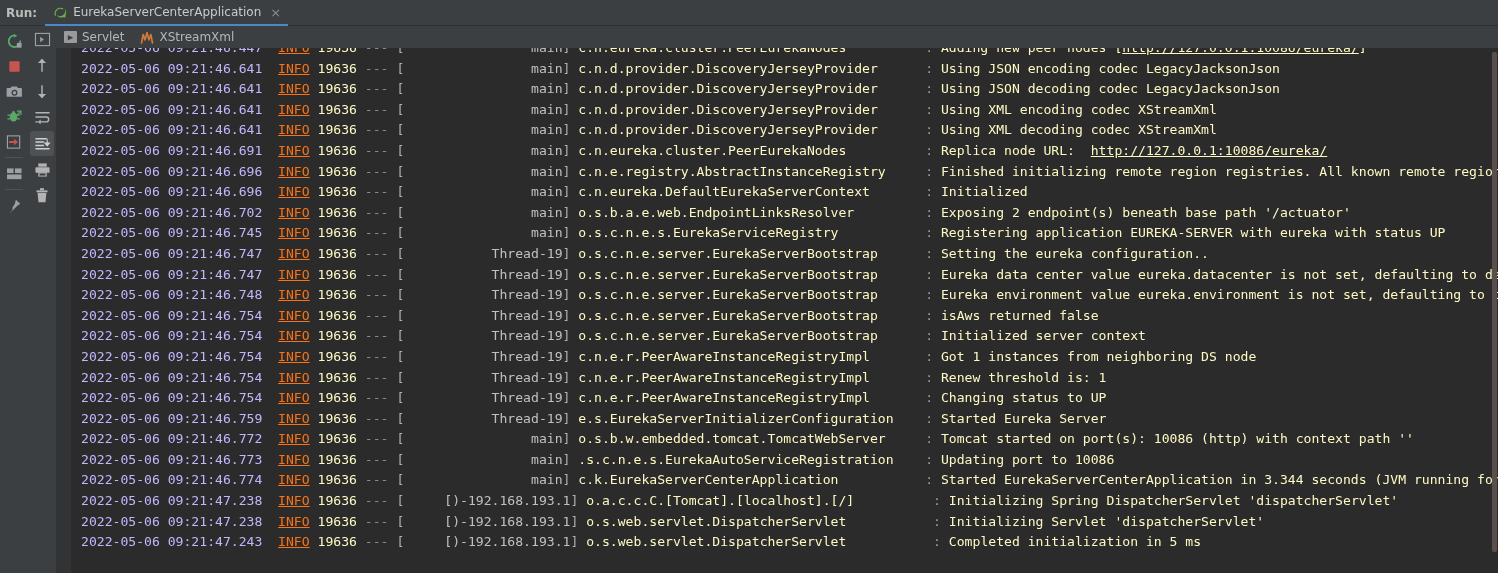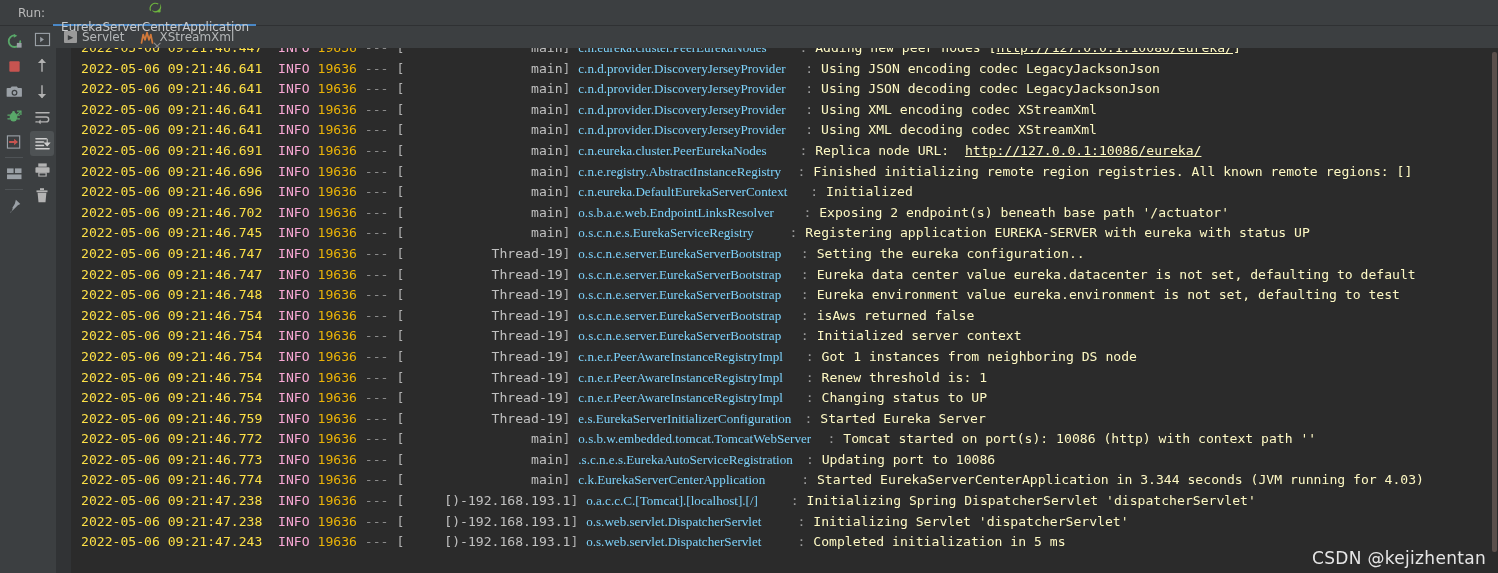--- a/index.html
+++ b/index.html
@@ -29,36 +29,36 @@
     height: 26px;
     background: #3c3f41;
     display: flex;
     align-items: stretch;
     flex: 0 0 auto;
     position: relative;
   }
   .run-label {
     color: #bbbbbb;
     font-size: 12px;
-    padding: 0 8px 0 18px;
+    padding: 0 8px 0 6px;
     display: flex;
     align-items: center;
     white-space: nowrap;
+    font-weight: bold;
   }
   .run-tab {
     display: flex;
     align-items: center;
     padding: 0 7px 0 8px;
     position: relative;
     color: #c8cacc;
     font-size: 12px;
     background: #3c3f41;
     border-bottom: 2px solid #4a88c7;
     gap: 5px;
-    flex-direction: column;
   }
   .spring-icon {
     width: 15px;
     height: 15px;
     position: relative;
     flex: 0 0 auto;
   }
   .tab-title { white-space: nowrap; }
   .tab-close {
     color: #8c8c8c;
@@ -179,27 +179,27 @@
   
   .log-inner {
     margin-top: -10px;
   }
   .log-line {
     white-space: pre;
     height: 20.6px;
     padding-left: 10px;
     color: #a9b7c6;
   }
-  .c-ts    { color: #fde047; }
-  .c-level { color: #f9a8d4; }
-  .c-pid   { color: #eab308; }
+  .c-ts    { color: #c4b5fd; }
+  .c-level { color: #f97316; text-decoration: underline; }
+  .c-pid   { color: #fef9c3; }
   .c-dash  { color: #8a8a8a; }
   .c-brk   { color: #b0b0b0; }
   .c-thread{ color: #c0c0c0; margin-left: 40px; }
-  .c-logger{ color: #7dd3fc; font-family: Liberation Serif, serif; }
+  .c-logger{ color: #fef9c3; }
   .c-colon { color: #9b9b9b; }
   .c-msg   { color: #fef9c3; }
   .c-link  { color: #fef9c3; text-decoration: underline; }
 
   
   .v-scroll {
     position: absolute;
     right: 0; top: 0;
     width: 7px;
     height: 100%;
@@ -401,19 +401,18 @@
               <div class="log-line"><span class="c-ts">2022-05-06 09:21:46.772</span>  <span class="c-level">INFO</span> <span class="c-pid">19636</span> <span class="c-dash">---</span> <span class="c-brk">[</span><span class="c-thread">           main</span><span class="c-brk">]</span> <span class="c-logger">o.s.b.w.embedded.tomcat.TomcatWebServer     </span><span class="c-colon">: </span><span class="c-msg">Tomcat started on port(s): 10086 (http) with context path ''</span></div>
               <div class="log-line"><span class="c-ts">2022-05-06 09:21:46.773</span>  <span class="c-level">INFO</span> <span class="c-pid">19636</span> <span class="c-dash">---</span> <span class="c-brk">[</span><span class="c-thread">           main</span><span class="c-brk">]</span> <span class="c-logger">.s.c.n.e.s.EurekaAutoServiceRegistration    </span><span class="c-colon">: </span><span class="c-msg">Updating port to 10086</span></div>
               <div class="log-line"><span class="c-ts">2022-05-06 09:21:46.774</span>  <span class="c-level">INFO</span> <span class="c-pid">19636</span> <span class="c-dash">---</span> <span class="c-brk">[</span><span class="c-thread">           main</span><span class="c-brk">]</span> <span class="c-logger">c.k.EurekaServerCenterApplication           </span><span class="c-colon">: </span><span class="c-msg">Started EurekaServerCenterApplication in 3.344 seconds (JVM running for 4.03)</span></div>
               <div class="log-line"><span class="c-ts">2022-05-06 09:21:47.238</span>  <span class="c-level">INFO</span> <span class="c-pid">19636</span> <span class="c-dash">---</span> <span class="c-brk">[</span><span class="c-thread">[)-192.168.193.1</span><span class="c-brk">]</span> <span class="c-logger">o.a.c.c.C.[Tomcat].[localhost].[/]          </span><span class="c-colon">: </span><span class="c-msg">Initializing Spring DispatcherServlet 'dispatcherServlet'</span></div>
               <div class="log-line"><span class="c-ts">2022-05-06 09:21:47.238</span>  <span class="c-level">INFO</span> <span class="c-pid">19636</span> <span class="c-dash">---</span> <span class="c-brk">[</span><span class="c-thread">[)-192.168.193.1</span><span class="c-brk">]</span> <span class="c-logger">o.s.web.servlet.DispatcherServlet           </span><span class="c-colon">: </span><span class="c-msg">Initializing Servlet 'dispatcherServlet'</span></div>
               <div class="log-line"><span class="c-ts">2022-05-06 09:21:47.243</span>  <span class="c-level">INFO</span> <span class="c-pid">19636</span> <span class="c-dash">---</span> <span class="c-brk">[</span><span class="c-thread">[)-192.168.193.1</span><span class="c-brk">]</span> <span class="c-logger">o.s.web.servlet.DispatcherServlet           </span><span class="c-colon">: </span><span class="c-msg">Completed initialization in 5 ms</span></div>
             </div>
           <div class="v-scroll">
             <div class="v-thumb" style="top:4px;height:500px;"></div>
           </div>
-          <div class="watermark">CSDN @kejizhentan</div>
         </div>
       </div>
 
     </div>
   </div>
 </div>
 
 </body></html>

